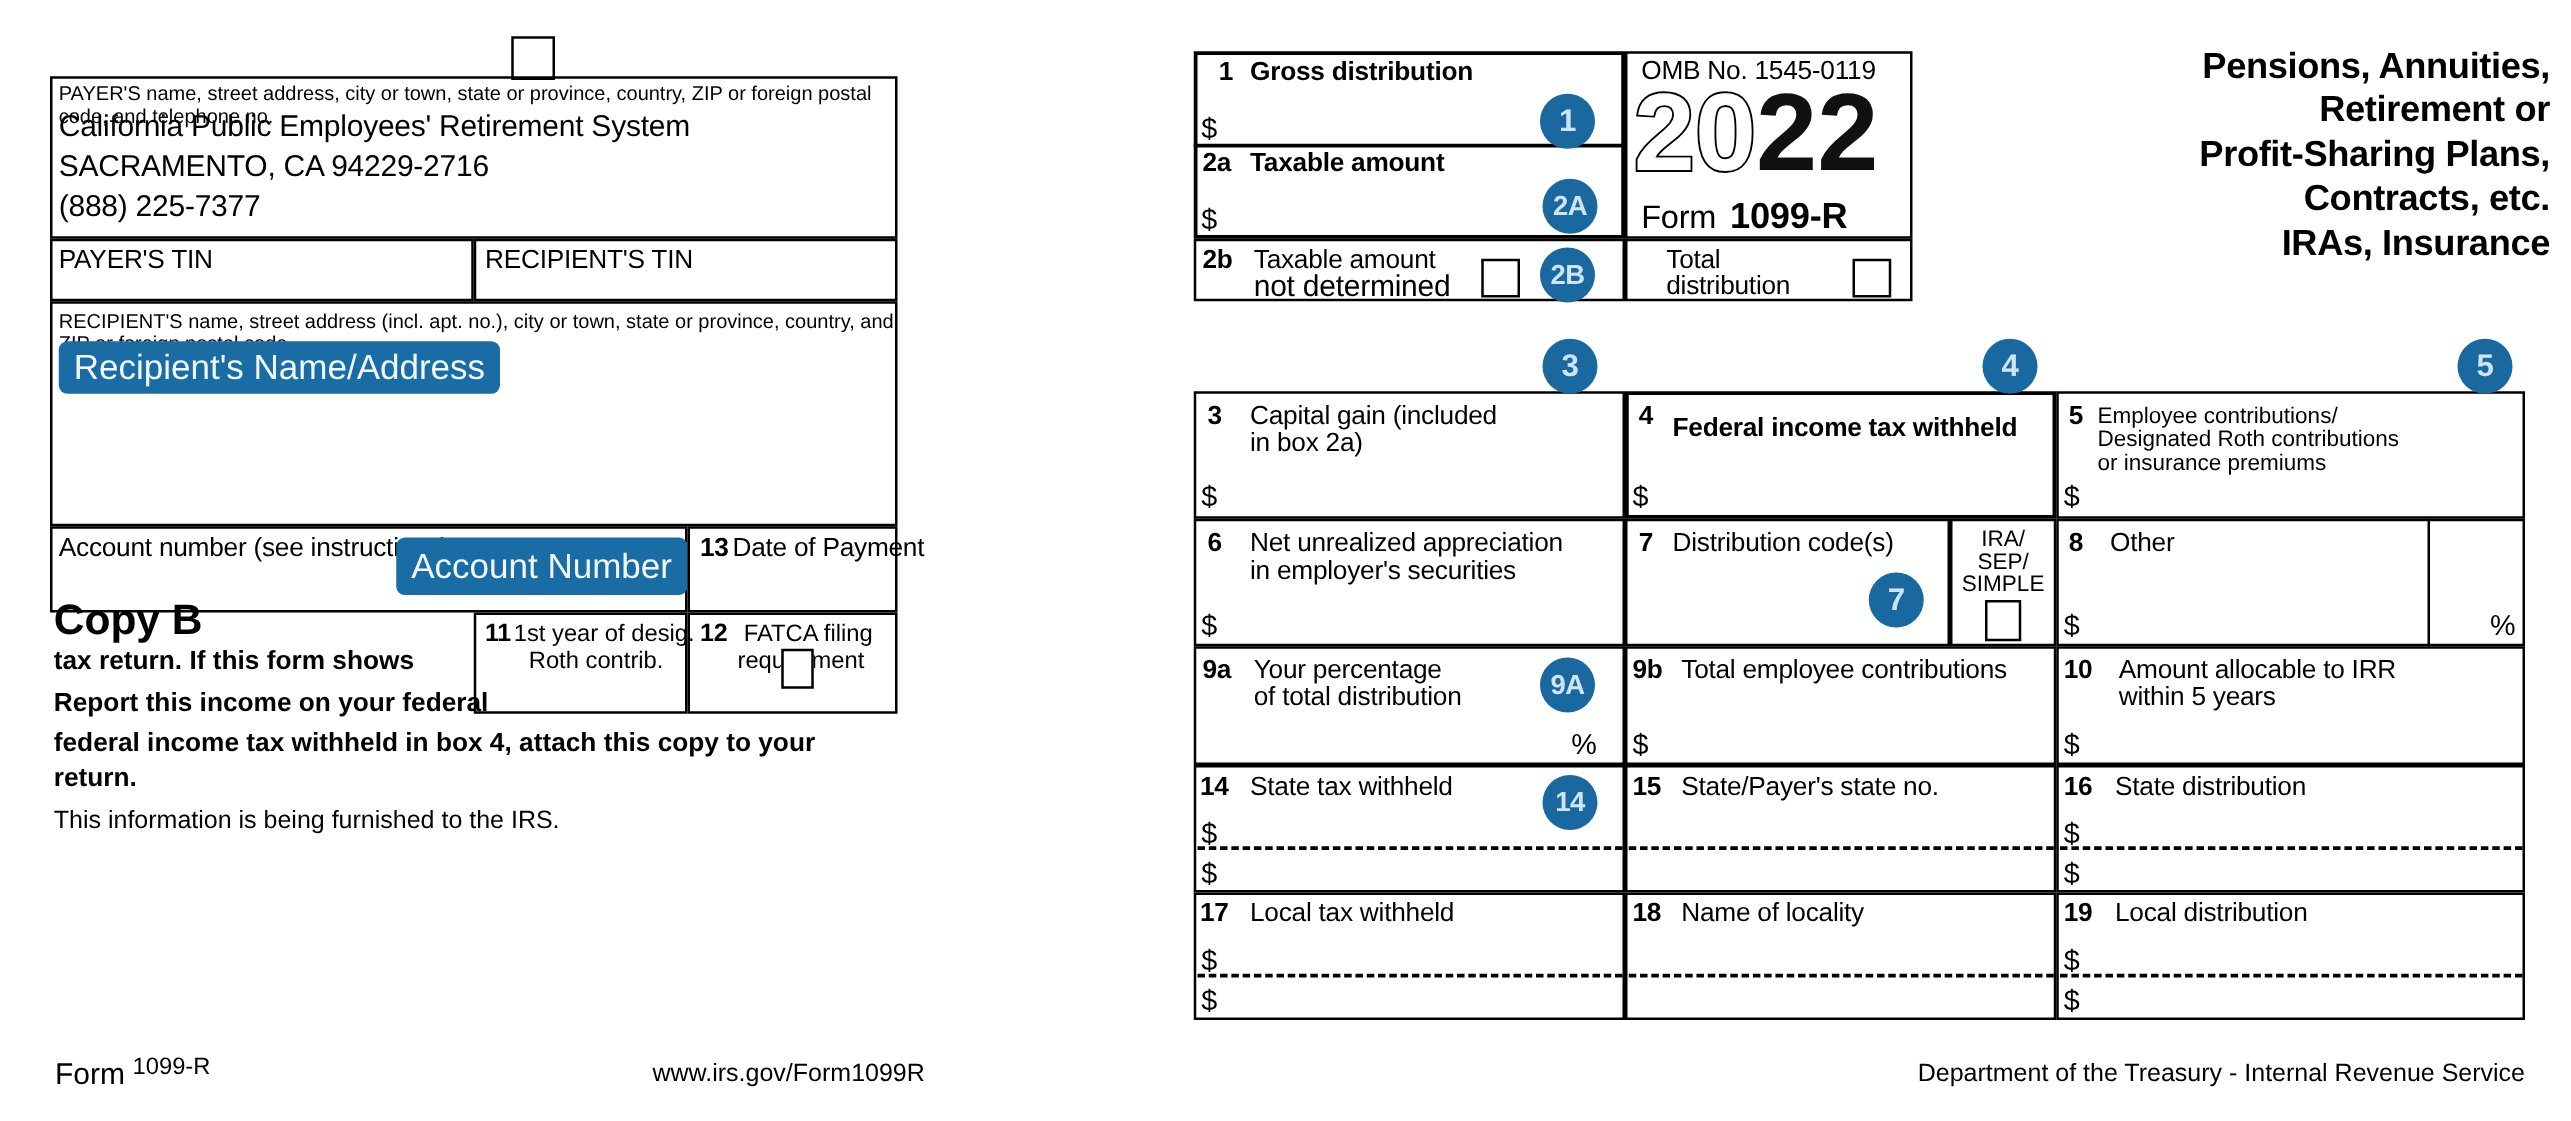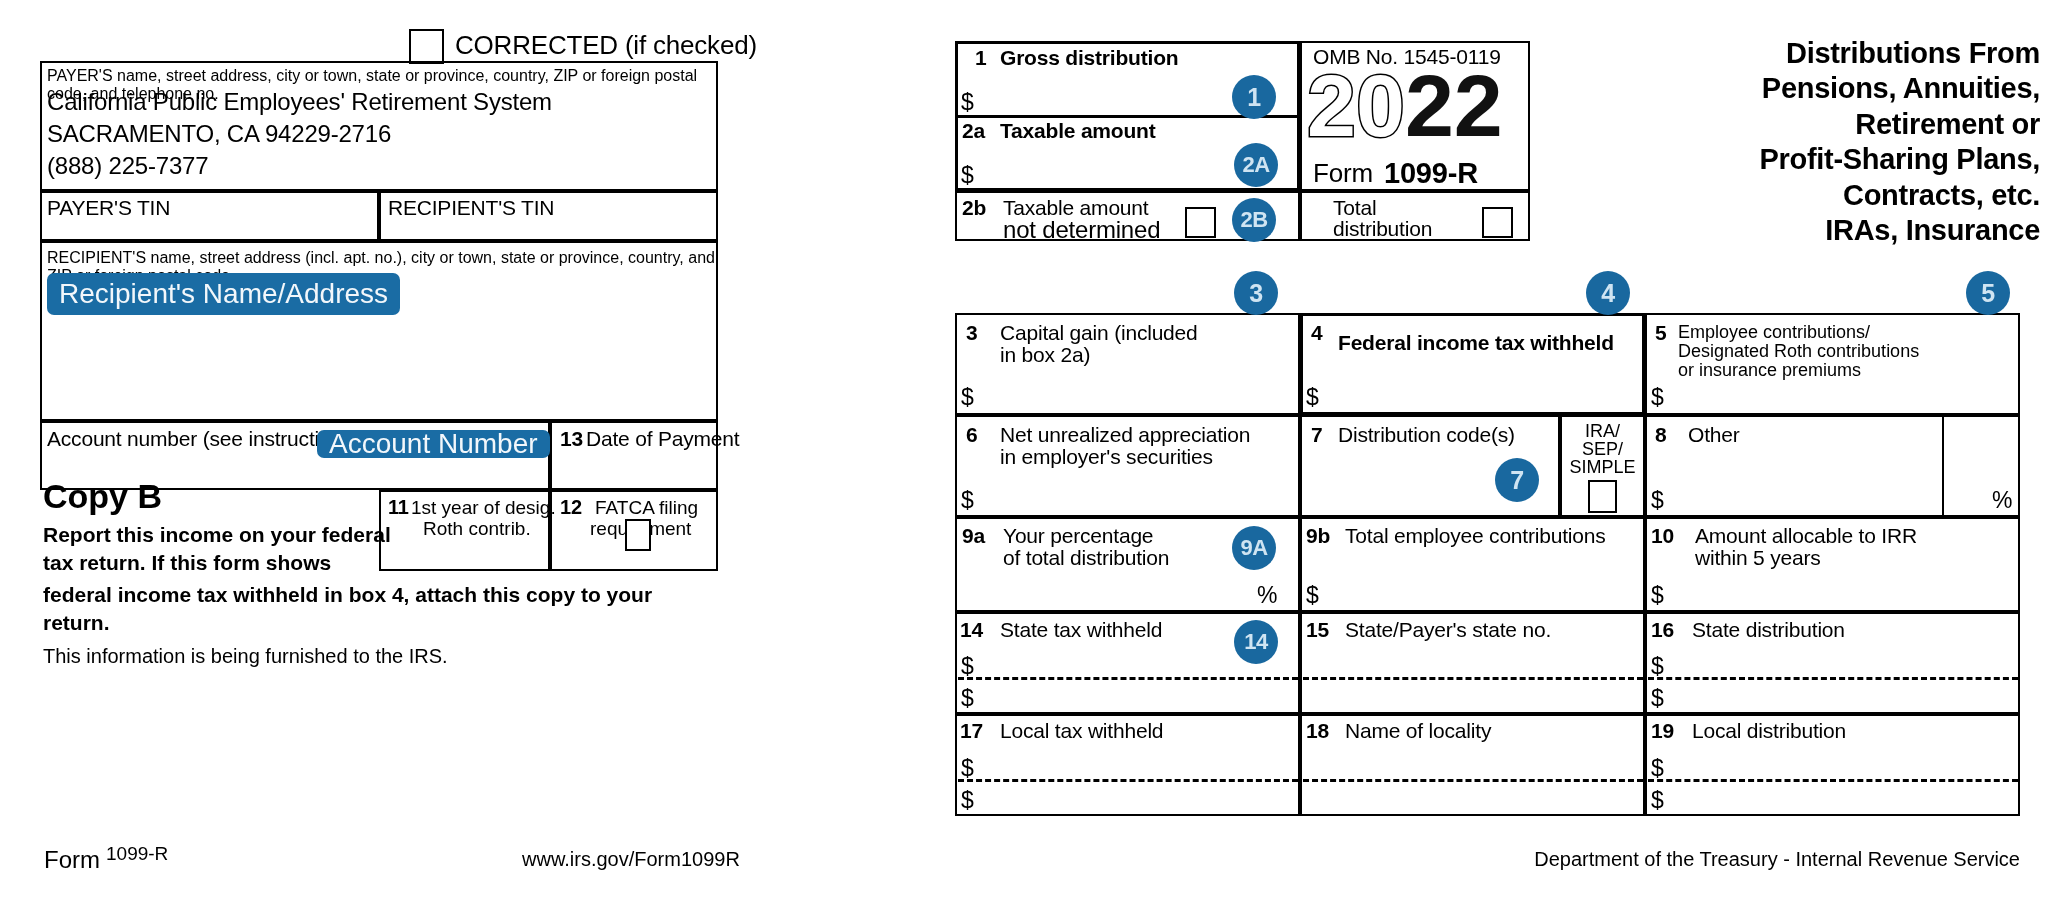--- a/index.html
+++ b/index.html
@@ -66,21 +66,20 @@
   .copyb .t2{font-size:20px;font-weight:normal;line-height:1.3;}
 
   .foot{position:absolute;font-size:19px;}
 </style>
 </head>
 <body>
 
 <div class="sheet">
 
   <div class="cb" style="left:409px;top:29px;width:35px;height:35px;"></div>
-  <div class="abs lbl" style="left:455px;top:31px;font-size:26px;">CORRECTED (if checked)</div>
 
   <div class="bx" style="left:40px;top:61px;width:678px;height:130px;"></div>
   <div class="abs lbl-xs" style="left:47px;top:67px;width:668px;">PAYER'S name, street address, city or town, state or province, country, ZIP or foreign postal code, and telephone no.</div>
   <div class="abs" style="left:47px;top:86px;width:665px;">
     <div class="lbl" style="font-size:24px;line-height:1.33;">California Public Employees' Retirement System</div>
     <div class="lbl" style="font-size:24px;line-height:1.33;">SACRAMENTO, CA 94229-2716</div>
     <div class="lbl" style="font-size:24px;line-height:1.33;">(888) 225-7377</div>
   </div>
 
   <div class="bx" style="left:40px;top:191px;width:339px;height:50px;"></div>
@@ -90,42 +89,42 @@
   <div class="bx" style="left:379px;top:191px;width:339px;height:50px;"></div>
   <div class="abs lbl" style="left:388px;top:196px;font-size:21px;">RECIPIENT'S TIN</div>
   <div class="abs lbl" style="left:388px;top:219px;font-size:21px;"></div>
 
   <div class="bx" style="left:40px;top:241px;width:678px;height:180px;"></div>
   <div class="abs lbl-xs" style="left:47px;top:249px;width:668px;">RECIPIENT'S name, street address (incl. apt. no.), city or town, state or province, country, and ZIP or foreign postal code</div>
   <div class="chip" style="left:47px;top:273px;height:42px;font-size:28px;">Recipient's Name/Address</div>
 
   <div class="bx" style="left:40px;top:421px;width:510px;height:69px;"></div>
   <div class="abs lbl" style="left:47px;top:427px;font-size:21px;">Account number (see instructions)</div>
-  <div class="chip" style="left:317px;top:430px;height:28px;font-size:28px;">Account Number</div>
+  <div class="chip" style="left:317px;top:430px;height:46px;font-size:28px;">Account Number</div>
 
   <div class="bx" style="left:550px;top:421px;width:168px;height:69px;"></div>
   <div class="abs lbl num" style="left:560px;top:427px;font-size:21px;">13</div>
   <div class="abs lbl" style="left:586px;top:427px;font-size:21px;">Date of Payment</div>
   <div class="abs lbl" style="left:586px;top:458px;font-size:21px;"></div>
 
   <div class="bx" style="left:379px;top:490px;width:171px;height:81px;"></div>
   <div class="abs lbl num" style="left:388px;top:496px;font-size:20px;">11</div>
   <div class="abs lbl-sm" style="left:411px;top:497px;font-size:19px;">1st year of desig.</div>
   <div class="abs lbl-sm" style="left:423px;top:518px;font-size:19px;">Roth contrib.</div>
 
   <div class="bx" style="left:550px;top:490px;width:168px;height:81px;"></div>
   <div class="abs lbl num" style="left:560px;top:496px;font-size:20px;">12</div>
   <div class="abs lbl-sm" style="left:595px;top:497px;font-size:19px;">FATCA filing</div>
   <div class="abs lbl-sm" style="left:590px;top:518px;font-size:19px;">requirement</div>
   <div class="cb" style="left:625px;top:519px;width:26px;height:32px;"></div>
 
   <div class="copyb" style="left:43px;top:478px;width:670px;">
     <div class="h">Copy B</div>
+    <div class="t">tax return. If this form shows</div>
     <div class="t" style="margin-top:6px;">Report this income on your federal</div>
-    <div class="t">tax return. If this form shows</div>
     <div class="t" style="margin-top:4px;">federal income tax withheld in box 4, attach this copy to your return.</div>
     <div class="t2" style="margin-top:7px;">This information is being furnished to the IRS.</div>
   </div>
 
   <div class="bx" style="left:955px;top:41px;width:345px;height:150px;border-width:3.5px;"></div>
   <div class="hair" style="left:955px;top:115px;width:345px;height:3px;"></div>
 
   <div class="abs lbl b" style="left:975px;top:46px;font-size:21px;">1</div>
   <div class="abs lbl b" style="left:1000px;top:46px;font-size:21px;">Gross distribution</div>
   <div class="dollar" style="left:961px;top:91px;">$</div>
@@ -141,21 +140,20 @@
   <div class="bx" style="left:1300px;top:41px;width:230px;height:150px;"></div>
   <div class="abs lbl" style="left:1313px;top:45px;font-size:21px;">OMB No. 1545-0119</div>
   <div class="yr" style="left:1307px;top:62px;">
     <span class="hollow">20</span>
       <span class="solid">22</span>
   </div>
   <div class="abs lbl" style="left:1313px;top:159px;font-size:26px;">Form</div>
   <div class="abs lbl b" style="left:1384px;top:157px;font-size:29px;">1099-R</div>
 
   <div class="title-r" style="left:1540px;top:36px;width:500px;">
-    <div>Distributions From</div>
     <div>Pensions, Annuities,</div>
     <div>Retirement or</div>
     <div>Profit-Sharing Plans,</div>
     <div>Contracts, etc.</div>
     <div>IRAs, Insurance</div>
   </div>
 
   <div class="bx" style="left:955px;top:191px;width:345px;height:50px;"></div>
   <div class="abs lbl num" style="left:962px;top:196px;font-size:21px;">2b</div>
   <div class="abs lbl" style="left:1003px;top:196px;font-size:21px;">Taxable amount</div>

